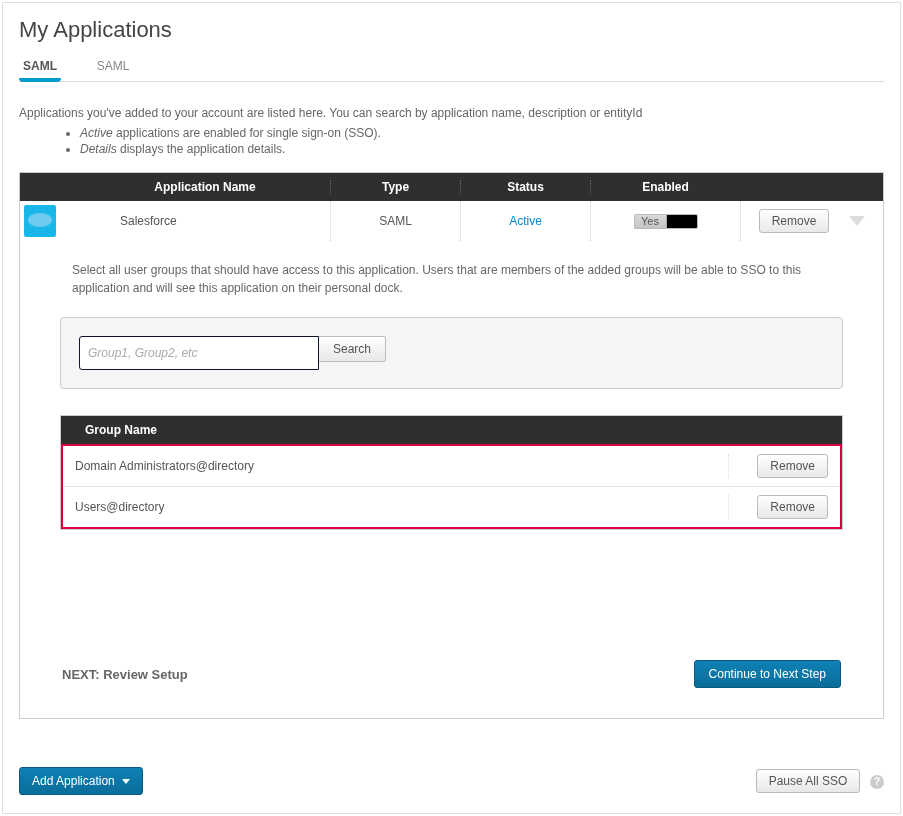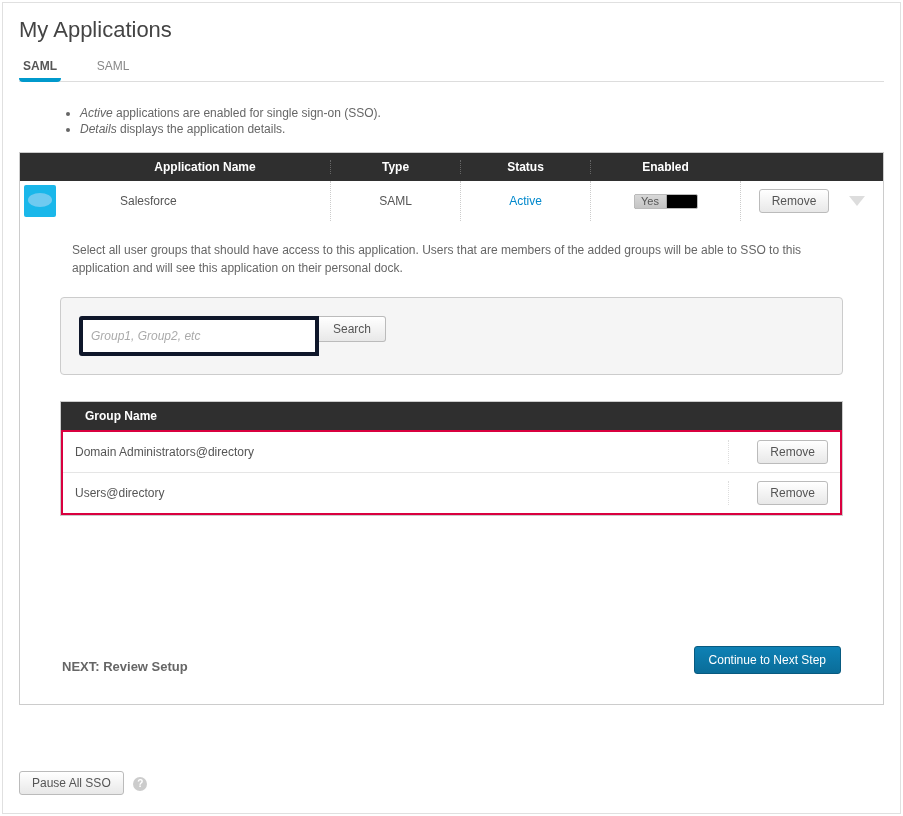--- a/index.html
+++ b/index.html
@@ -32,48 +32,49 @@
 .toggle .yes { position: absolute; left: 0; top: 0; bottom: 0; width: 32px; background: linear-gradient(#d8d8d8,#c4c4c4); display: flex; align-items: center; justify-content: center; font-size: 11px; color: #555; border-right: 1px solid #aaa; }
 .btn { display: inline-block; padding: 4px 12px; font-size: 12px; background: linear-gradient(#fff,#e8e8e8); border: 1px solid #bbb; border-radius: 3px; color: #555; cursor: pointer; }
 .btn-primary { background: linear-gradient(#0e81b5,#0a6d99); border: 1px solid #085a80; color: #fff; padding: 6px 14px; }
 .btn-dark { background: linear-gradient(#0e81b5,#0a6d99); border: 1px solid #085a80; color: #fff; padding: 6px 12px; font-size: 12px; border-radius: 3px; cursor: pointer; }
 .chevron { width: 0; height: 0; border-left: 8px solid transparent; border-right: 8px solid transparent; border-top: 10px solid #ddd; display: inline-block; margin-left: 20px; vertical-align: middle; }
 .panel-body { padding: 20px 40px 30px 40px; }
 .step-title { font-weight: 700; color: #555; margin-bottom: 14px; font-size: 13px; }
 .step-desc { font-size: 12px; color: #666; margin-left: 12px; margin-bottom: 20px; line-height: 1.5; }
 .search-box { border: 1px solid #ccc; border-radius: 4px; background: #f5f5f5; padding: 18px 18px; margin-bottom: 26px; }
 .search-inner { display: flex; }
-.search-input { width: 240px; height: 26px; border: 4px solid #0f172a; border-radius: 3px 0 0 3px; padding: 16px 8px; font-size: 12px; color: #333; font-style: italic; }
+.search-input { width: 240px; height: 26px; border: 1px solid #0f172a; border-radius: 3px 0 0 3px; padding: 16px 8px; font-size: 12px; color: #333; font-style: italic; }
 .search-input::placeholder { color: #aaa; font-style: italic; }
 .search-btn { height: 26px; padding: 0 14px; border: 1px solid #bbb; border-left: none; background: linear-gradient(#fff,#e8e8e8); border-radius: 0 3px 3px 0; font-size: 12px; color: #555; cursor: pointer; }
 .group-table { border: 1px solid #ccc; }
 .group-head { background: #2f2f2f; color: #fff; font-weight: 700; font-size: 12px; padding: 7px 24px; }
 .group-rows { border: 2px solid #d9003f; border-top: 2px solid #d9003f; }
 .group-row { display: flex; align-items: center; justify-content: space-between; padding: 8px 12px; font-size: 12px; border-bottom: 1px solid #e5e5e5; }
 .group-row:last-child { border-bottom: none; }
 .group-row .btn { padding: 4px 12px; }
 .group-name-cell { flex: 1; }
 .group-action-cell { width: 100px; text-align: right; border-left: 1px dotted #ddd; padding-left: 12px; }
-.next-row { display: flex; justify-content: space-between; align-items: flex-end; margin-top: 130px; padding: 0 2px; }
+.next-row { display: flex; justify-content: space-between; align-items: center; margin-top: 130px; padding: 0 2px; }
 .next-label { font-weight: 700; color: #666; font-size: 13px; }
 .footer { position: absolute; left: 16px; right: 16px; bottom: 18px; display: flex; justify-content: space-between; align-items: center; }
 .caret-down { display: inline-block; margin-left: 4px; width: 0; height: 0; border-left: 4px solid transparent; border-right: 4px solid transparent; border-top: 5px solid #fff; vertical-align: middle; }
 .help-icon { display: inline-block; width: 14px; height: 14px; border-radius: 50%; background: #ccc; color: #fff; font-size: 10px; font-weight: 700; text-align: center; line-height: 14px; margin-left: 6px; }
 </style>
 </head>
 <body>
 
 <div class="outer">
   <h1>My Applications</h1>
 
   <div class="tabs">
     <span class="tab active">SAML</span>
     <span class="tab">SAML</span>
   </div>
 
+  <p class="intro">Applications you've added to your account are listed here. You can search by application name, description or entityId</p>
   <ul class="bullets">
     <li><em>Active</em><span> applications are enabled for single sign-on (SSO).</span></li>
     <li><em>Details</em><span> displays the application details.</span></li>
   </ul>
 
   <div class="apps-wrap">
     <div class="apps-header">
       <div class="col-icon"></div>
       <div class="col-name">Application Name</div>
       <div class="col-type">Type</div>
@@ -126,18 +127,22 @@
       </div>
 
       <div class="next-row">
         <div class="next-label">NEXT: Review Setup</div>
         <button class="btn btn-primary">Continue to Next Step</button>
       </div>
     </div>
   </div>
 
   <div class="footer">
+    <button class="btn-dark">
+      <span>Add Application</span>
+      <span class="caret-down"></span>
+    </button>
     <div>
       <button class="btn">Pause All SSO</button>
       <span class="help-icon">?</span>
     </div>
   </div>
 </div>
 
 </body></html>

